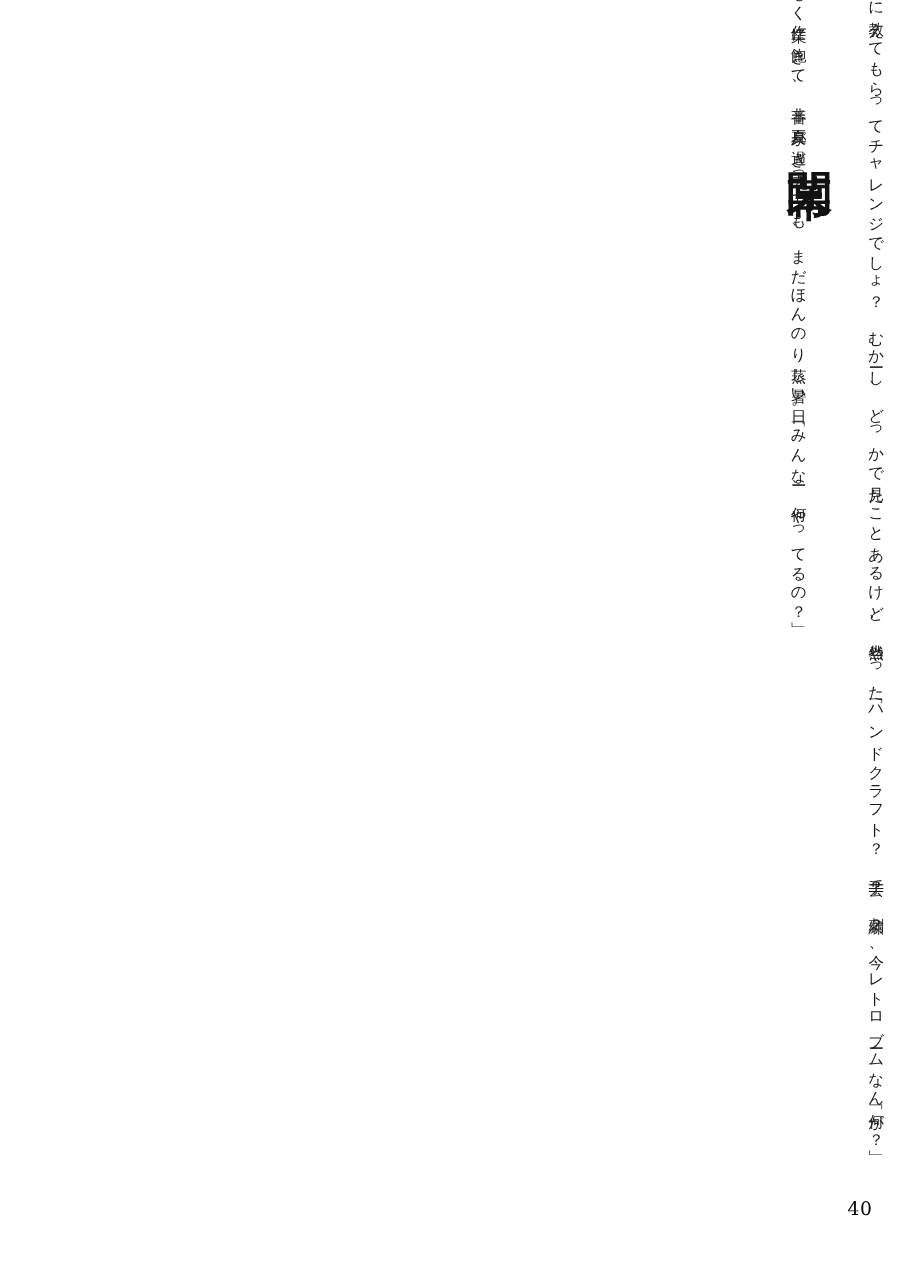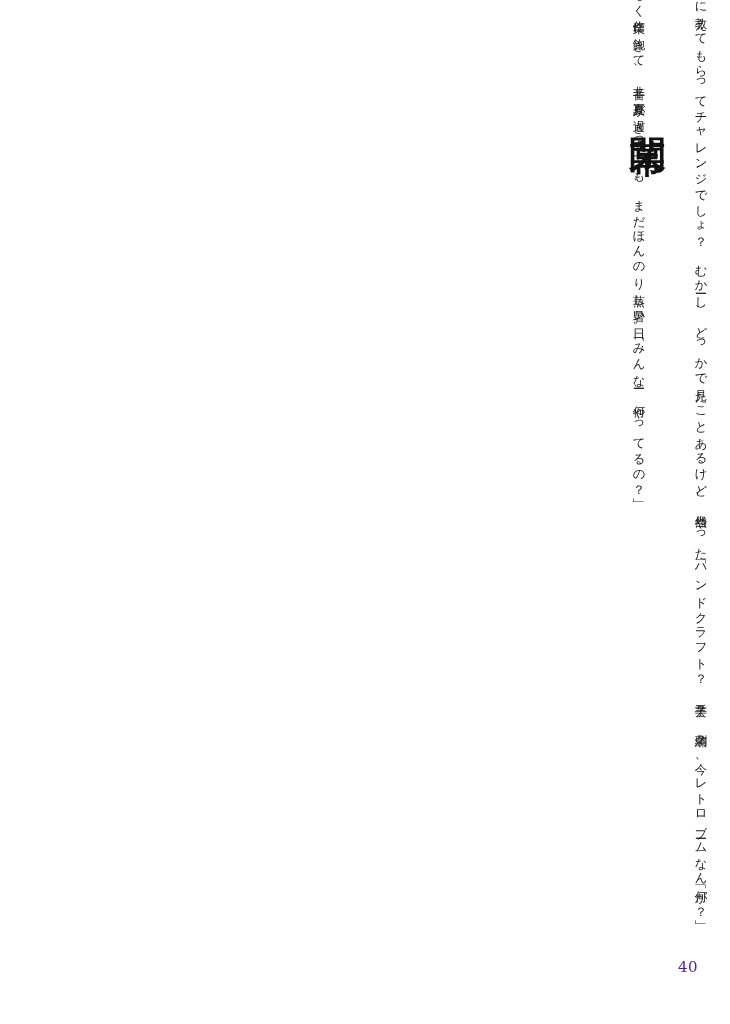--- a/index.html
+++ b/index.html
@@ -69,21 +69,21 @@
     height: 100%;
   }
 
   
   .folio {
     position: absolute;
     right: 32px;
     bottom: 48px;
     font-family: "DejaVu Serif", "Liberation Serif", serif;
     font-size: 15px;
-    color: #4c1d95;
+    color: #000000;
     letter-spacing: 0.5px;
   }
 </style>
 </head>
 <body>
 
 <div class="page">
 
   <div class="title">閉幕</div>
 

